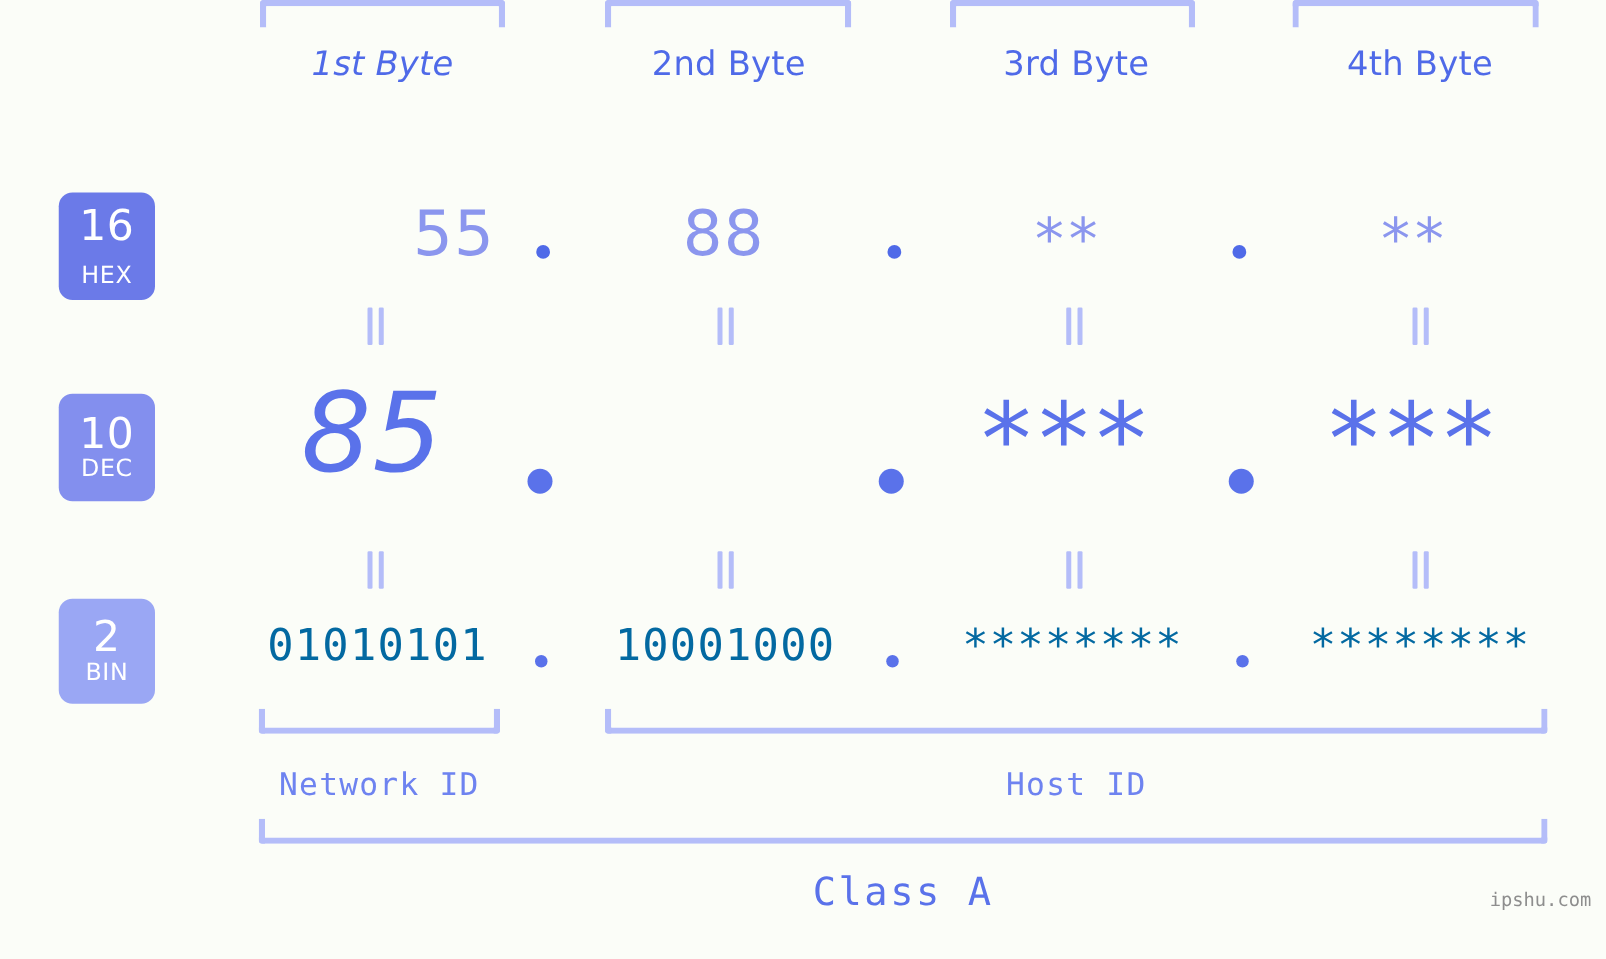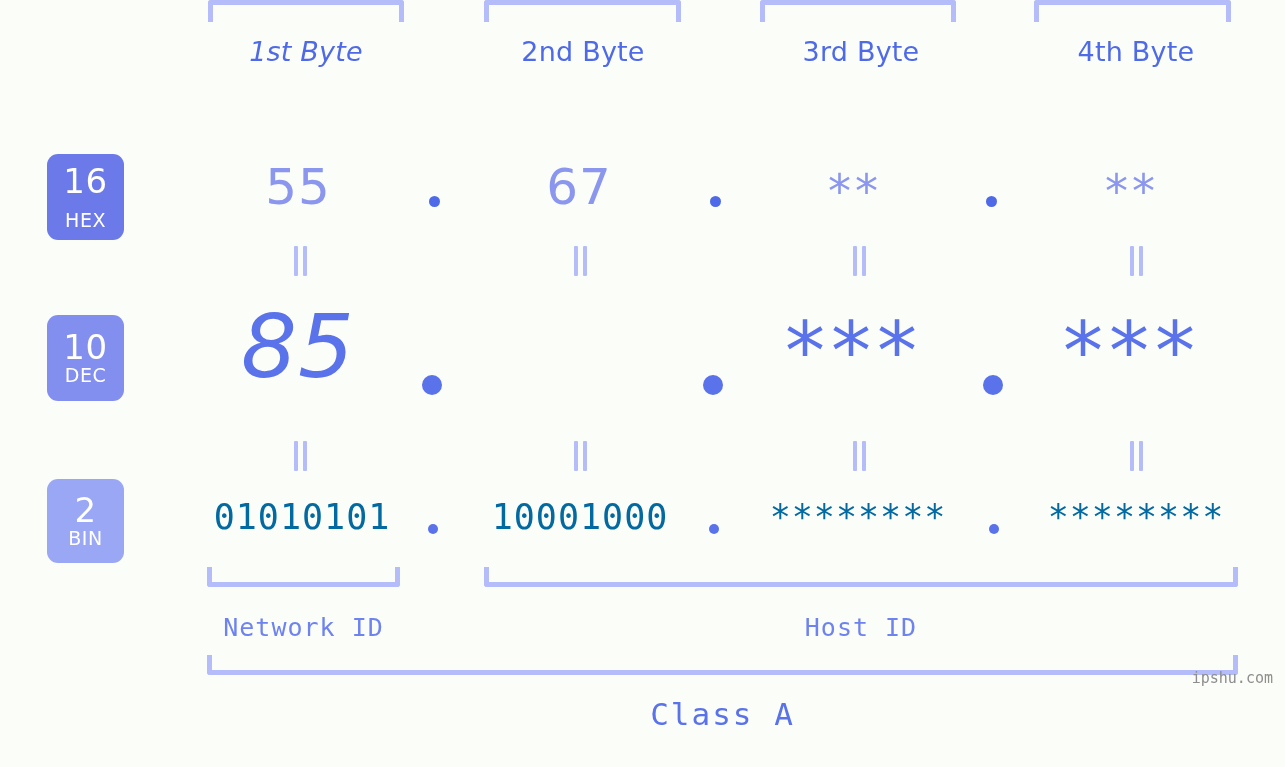--- a/index.html
+++ b/index.html
@@ -210,21 +210,21 @@
     font-size: 31px;
     color: #5a72ea;
     letter-spacing: 2px;
     white-space: nowrap;
   }
 
   
   #watermark {
     position: absolute;
     right: 12px;
-    top: 669px;
+    top: 711px;
     font-family: "DejaVu Sans Mono", monospace;
     font-size: 15px;
     color: #8e8e8e;
     letter-spacing: 0px;
     white-space: nowrap;
   }
 </style>
 </head>
 <body>
 
@@ -246,23 +246,23 @@
   </div>
   <div class="badge" id="badge-dec">
     <span class="num">10</span>
     <span class="lbl">DEC</span>
   </div>
   <div class="badge" id="badge-bin">
     <span class="num">2</span>
     <span class="lbl">BIN</span>
   </div>
 
-  <div class="cell hex-val" style="left:200px; width:196px;">55</div>
+  <div class="cell hex-val" style="left:200px; width:196px;text-align:right;">55</div>
   <div class="hex-dot" style="left:429px;"></div>
-  <div class="cell hex-val" style="left:481px; width:196px;">67</div>
+  <div class="cell hex-val" style="left:481px; width:196px;">88</div>
   <div class="hex-dot" style="left:710px;"></div>
   <div class="cell hex-val stars" style="left:757px; width:196px;">**</div>
   <div class="hex-dot" style="left:986px;"></div>
   <div class="cell hex-val stars" style="left:1034px; width:196px;">**</div>
 
   <div class="eq eq-row1" style="left:289px;">
     <i></i>
       <i></i>
   </div>
   <div class="eq eq-row1" style="left:569px;">

